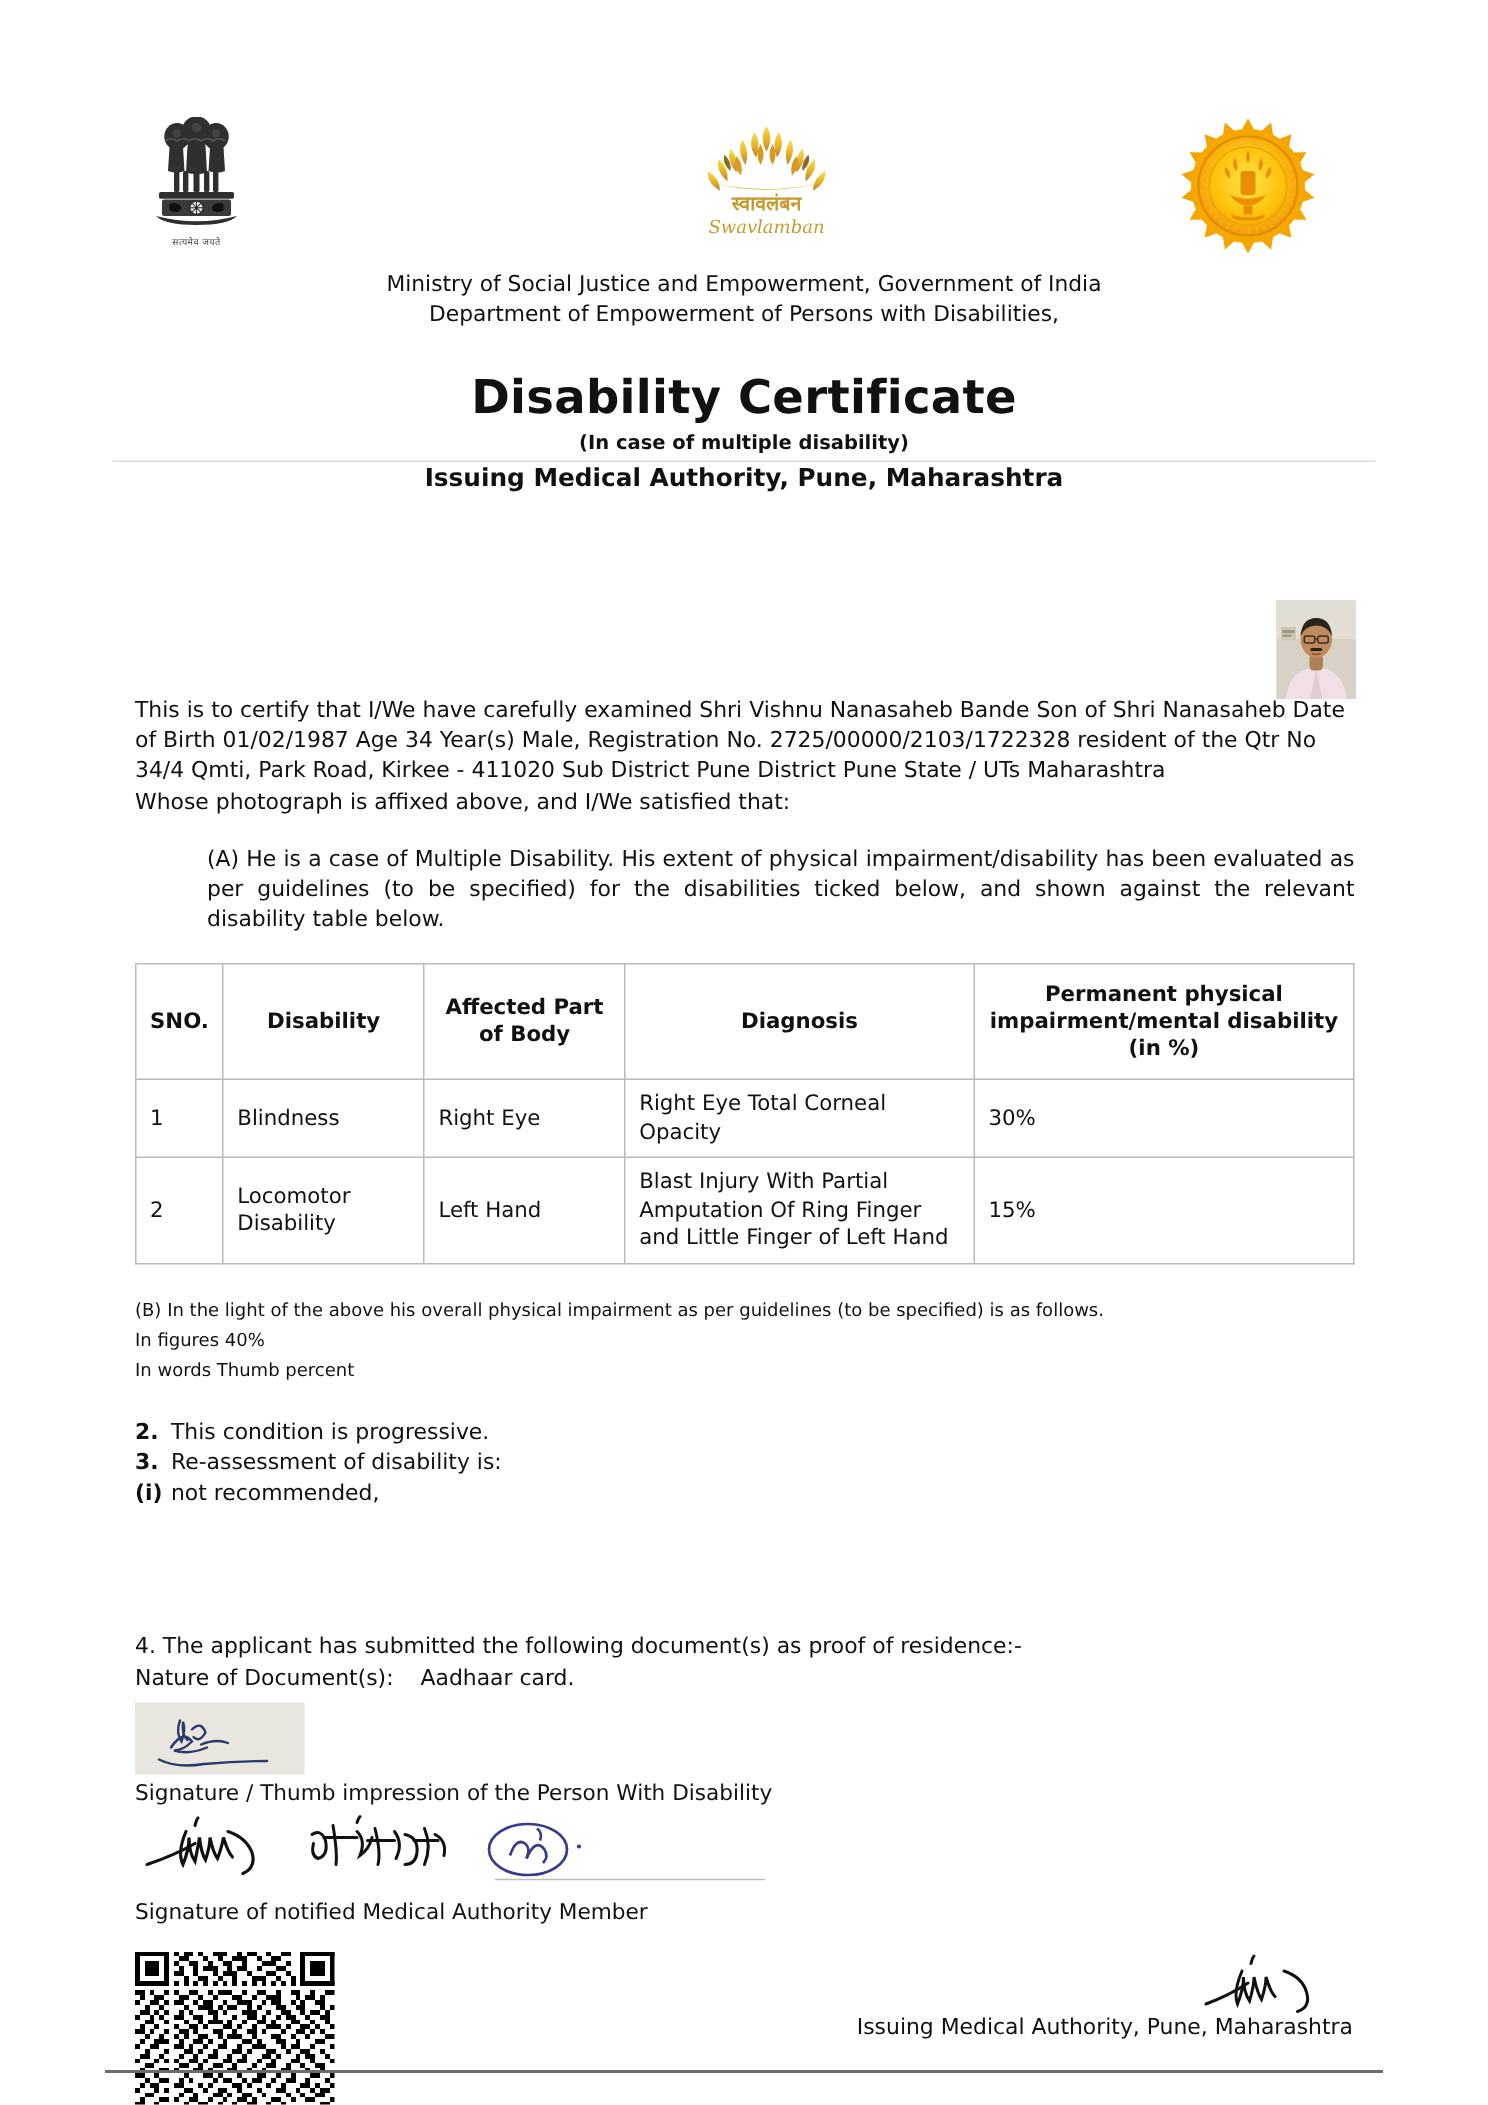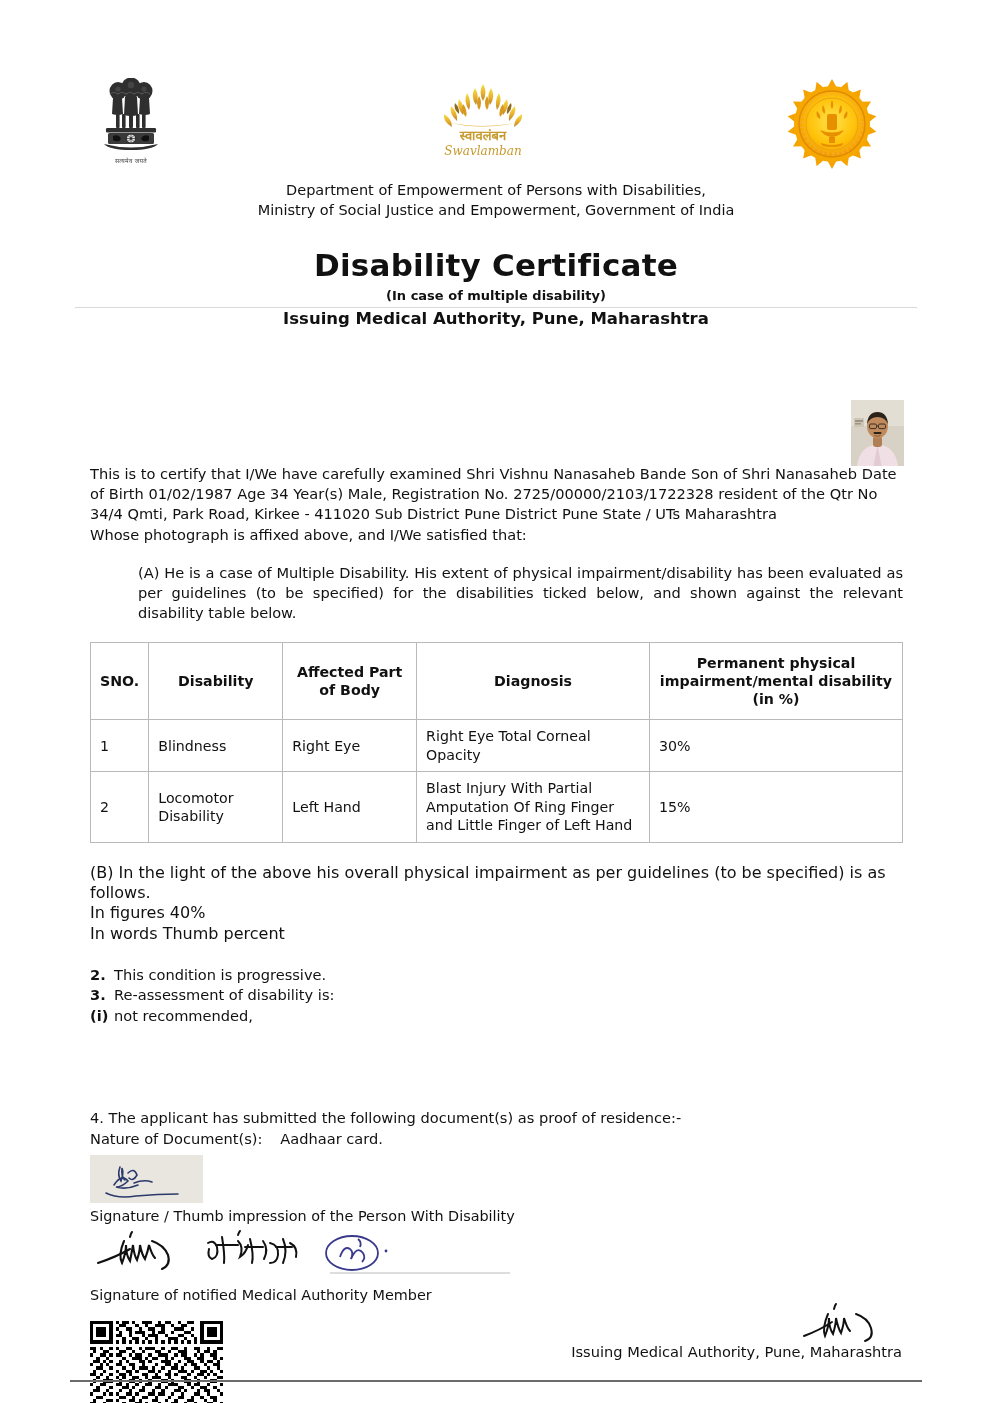--- a/index.html
+++ b/index.html
@@ -20,21 +20,21 @@
   .emblem-row {
     position: relative;
     height: 110px;
     margin-top: 78px;
   }
   .emblem {
     position: absolute;
     top: 0;
   }
   .emblem-left  { left: 96px;  width: 70px; height: 92px; }
-  .emblem-mid   { left: 431px; width: 104px; height: 92px; }
+  .emblem-mid   { left: 459px; width: 104px; height: 92px; }
   .emblem-right { left: 787px; width: 90px;  height: 92px; }
 
   .emblem-caption {
     font-size: 6px;
     text-align: center;
     color: #3a3a3a;
     letter-spacing: .3px;
     margin-top: 1px;
     font-family: "DejaVu Sans", sans-serif;
   }
@@ -135,21 +135,21 @@
   }
   table.dis-table td { line-height: 18.5px; }
   .col-sno  { width: 52px; }
   .col-dis  { width: 135px; }
   .col-part { width: 135px; }
   .col-diag { width: 236px; }
   .col-perm { width: 255px; }
   td.c-sno { text-align: left; padding-left: 10px; }
 
   
-  .sec-b { margin-top: 20px; font-size: 16px; line-height: 20.2px; }
+  .sec-b { margin-top: 20px; font-size: 12px; line-height: 20.2px; }
   .sec-b p { margin: 0; }
 
   .numlist { margin-top: 21px; font-size: 14.6px; line-height: 20.5px; }
   .numlist .row { display: flex; }
   .numlist .n { width: 24px; font-weight: bold; flex: none; }
   .numlist .n.paren { width: 24px; }
 
   .sec-4 { margin-top: 82px; font-size: 14.6px; line-height: 20.5px; }
   .sec-4 p { margin: 0; }
   .nature-row { margin-top: 2px; }
@@ -358,22 +358,22 @@
           <rect x="42" y="59" width="6" height="6"></rect>
           <path d="M34 65 q11 4 22 0 q1 4 -11 4 q-12 0 -11 -4z"></path>
         </g>
 
         <circle cx="45" cy="46" r="30" fill="none" stroke="#f0b23a" stroke-width="4" stroke-dasharray="2 3" opacity=".5"></circle>
       </svg>
     </div>
   </div>
 
   <div class="ministry">
+    <div>Ministry of Social Justice and Empowerment, Government of India</div>
     <div>Department of Empowerment of Persons with Disabilities,</div>
-    <div>Ministry of Social Justice and Empowerment, Government of India</div>
   </div>
 
   <div class="rule-faint"></div>
 
   <div class="title-block">
     <div class="title-main">Disability Certificate</div>
     <div class="title-sub">(In case of multiple disability)</div>
     <div class="title-auth">Issuing Medical Authority, Pune, Maharashtra</div>
   </div>
 

